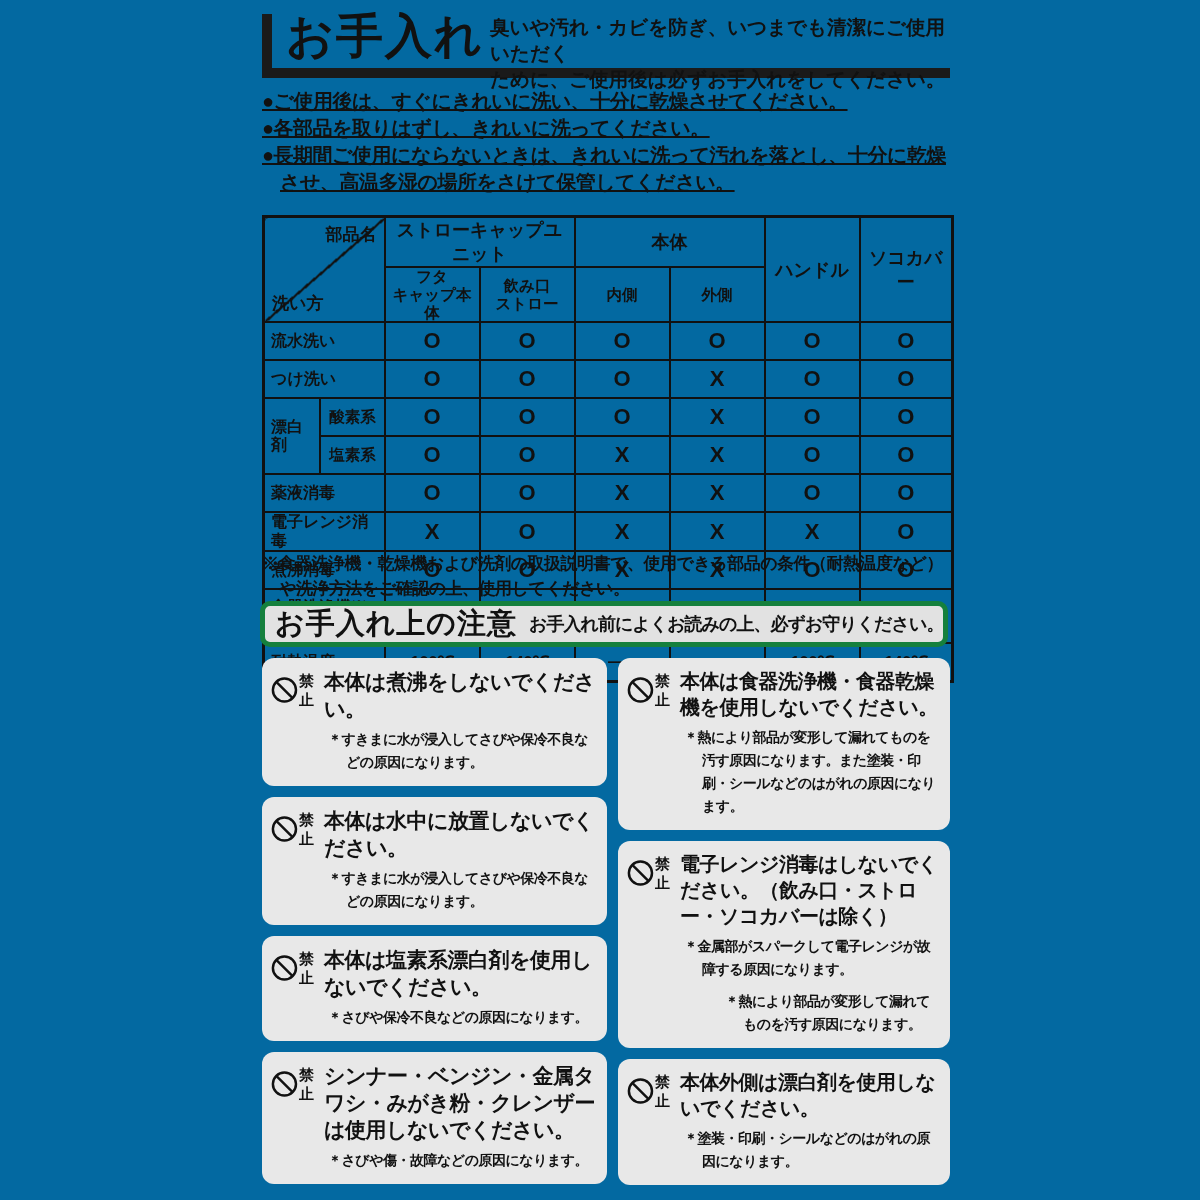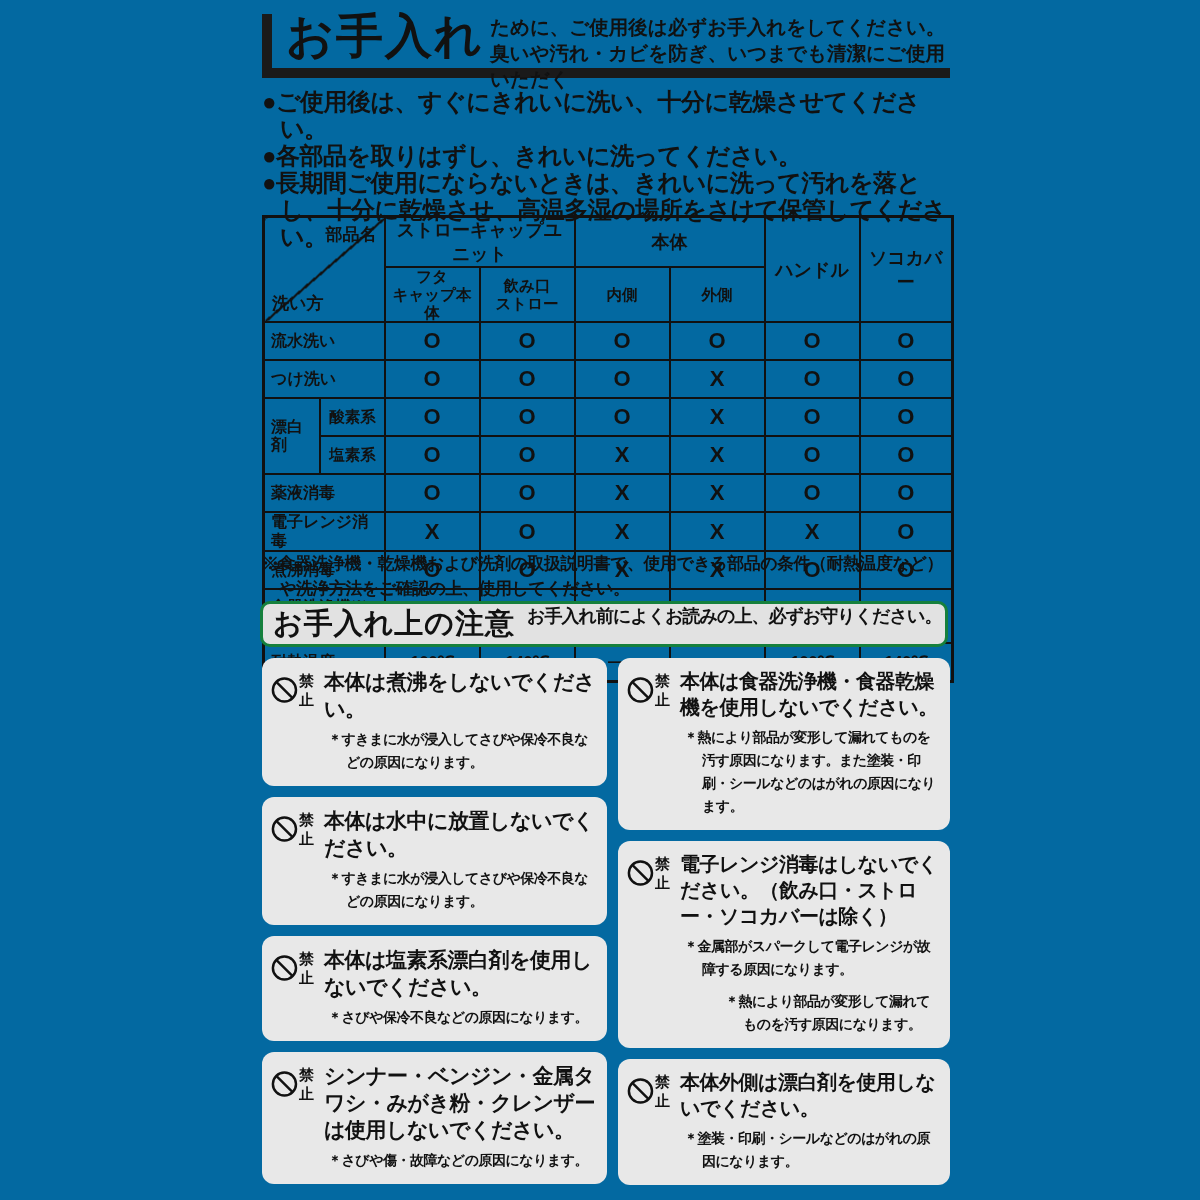--- a/index.html
+++ b/index.html
@@ -14,22 +14,22 @@
   .hdr-vbar { position:absolute; left:0; top:6px; width:10px; height:64px; background:#1a1a1a; }
   .hdr-hbar { position:absolute; left:0; top:60px; width:688px; height:10px; background:#1a1a1a; }
   .hdr-title {
     position:absolute; left:24px; top:2px; margin:0;
     font-size:47px; font-weight:900; letter-spacing:2px; line-height:1.1;
   }
   .hdr-desc { position:absolute; left:228px; top:6px; font-size:19.5px; font-weight:700; line-height:26px; }
   
   .bullets { position:absolute; left:262px; top:88px; width:690px; margin:0; padding:0; list-style:none; }
   .bullets li {
-    font-size:24px; font-weight:600; line-height:27px;
-    padding-left:18px; text-indent:-18px; letter-spacing:-0.5px;
+    font-size:20px; font-weight:600; line-height:27px;
+    padding-left:18px; text-indent:-18px; letter-spacing:-0.5px;text-decoration:underline;
   }
   
   .ctable-wrap { position:absolute; left:262px; top:184px;margin-top:31px; }
   table.ctable { border-collapse:collapse; table-layout:fixed; width:689px; border:3px solid #111; }
   .ctable th, .ctable td {
     border:2px solid #111; padding:0 3px; text-align:center; vertical-align:middle;
     font-weight:700; color:#111;
   }
   .ctable .hr1 th { height:34px; font-size:18px; }
   .ctable .hr2 th { height:44px; font-size:15.5px; line-height:1.15; }
@@ -51,22 +51,22 @@
   .prewrap { white-space:pre-line; }
   
   .footnote {
     position:absolute; left:262px; top:551px; width:690px; margin:0;
     font-size:17px; font-weight:600; line-height:25px; letter-spacing:-0.5px;
     padding-left:17px; text-indent:-17px;
   }
   
   .notice-hdr {
     position:absolute; left:260px; top:601px; width:688px; height:46px;
-    border:3px solid #15803d; border-radius:10px; background:#e2e2e2;
-    display:flex; padding:0 10px;
+    border:5px solid #15803d; border-radius:10px; background:#e2e2e2;
+    display:flex; align-items:center; padding:0 10px;
   }
   .nh-title { font-size:29px; font-weight:900; letter-spacing:1px; margin-right:12px; white-space:nowrap; }
   .nh-sub { font-size:18px; font-weight:700; letter-spacing:-1px; white-space:nowrap; }
   
   .col { position:absolute; top:658px; }
   .col-left  { left:262px; width:345px; }
   .col-right { left:618px; width:332px; }
   .wbox {
     background:#e8e8e8; border-radius:12px; margin-bottom:11px;
     padding:10px 8px 12px 8px; display:flex; align-items:flex-start;
@@ -86,22 +86,22 @@
 </head>
 <body>
 
 <div class="page">
 
   <div class="hdr">
     <div class="hdr-vbar"></div>
     <div class="hdr-hbar"></div>
     <h1 class="hdr-title">お手入れ</h1>
     <div class="hdr-desc">
+      <div>臭いや汚れ・カビを防ぎ、いつまでも清潔にご使用いただく</div>
       <div>ために、ご使用後は必ずお手入れをしてください。</div>
-      <div>臭いや汚れ・カビを防ぎ、いつまでも清潔にご使用いただく</div>
     </div>
   </div>
 
   <ul class="bullets">
     <li>●ご使用後は、すぐにきれいに洗い、十分に乾燥させてください。</li>
     <li>●各部品を取りはずし、きれいに洗ってください。</li>
     <li>●長期間ご使用にならないときは、きれいに洗って汚れを落とし、十分に乾燥させ、高温多湿の場所をさけて保管してください。</li>
   </ul>
 
   <div class="ctable-wrap">

